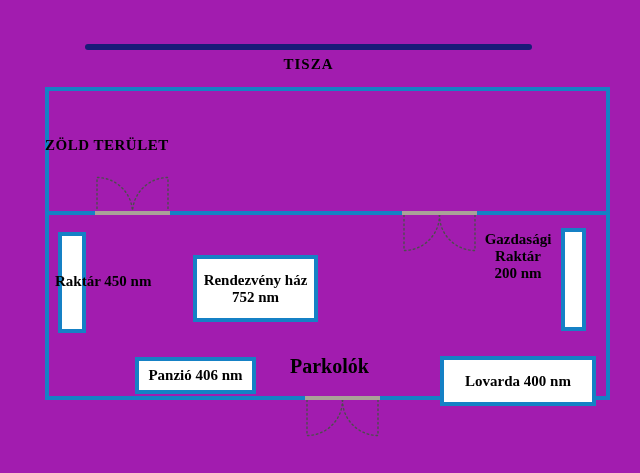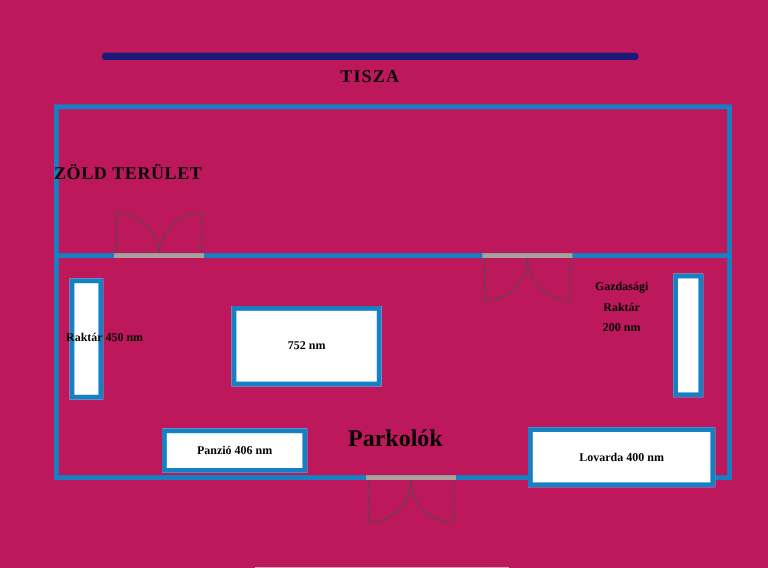--- a/index.html
+++ b/index.html
@@ -3,21 +3,21 @@
 <meta charset="utf-8">
 <style>
   * { box-sizing: border-box; }
   html, body { margin: 0; padding: 0; background: #ffffff; }
   body { font-family: "Liberation Serif", "DejaVu Serif", serif; color: #000; }
 
   .canvas {
     position: relative;
     width: 640px;
     height: 473px;
-    background: #be185d;
+    background: #a21caf;
     overflow: hidden;
   }
 
   
   .river {
     position: absolute;
     left: 85px; top: 44px;
     width: 447px; height: 6px;
     background: var(--river-navy, #1a1a78);
     border-radius: 3px;
@@ -67,21 +67,21 @@
     display: flex; flex-direction: column;
     align-items: center; justify-content: center;
   }
   .raktar     { left: 58px;  top: 232px; width: 28px;  height: 101px; }
   .rendezveny { left: 193px; top: 255px; width: 125px; height: 67px; }
   .gazdasagi  { left: 561px; top: 228px; width: 25px;  height: 103px; }
   .panzio     { left: 100px; top: 357px; width: 121px; height: 37px; margin-left: 35px; }
   .lovarda    { left: 440px; top: 356px; width: 156px; height: 50px; }
 
   .bldg-label {
-    font-weight: bold; font-size: 10px;
+    font-weight: bold; font-size: 15px;
     white-space: nowrap; line-height: 17px;
   }
   .raktar-label {
     position: absolute; left: 55px; top: 273px;
     z-index: 2;
   }
   .gazdasagi-label {
     position: absolute; left: 478px; top: 231px; width: 80px;
     text-align: center; line-height: 16px; z-index: 2;
   }
@@ -112,20 +112,21 @@
 
   <div class="outer"></div>
   <div class="divider"></div>
 
   <div class="zone-label green-label">ZÖLD TERÜLET</div>
 
   <div class="rect raktar"></div>
   <div class="bldg-label raktar-label">Raktár 450 nm</div>
 
   <div class="rect rendezveny flexc">
+    <div class="bldg-label">Rendezvény ház</div>
     <div class="bldg-label">752 nm</div>
   </div>
 
   <div class="rect gazdasagi"></div>
   <div class="gazdasagi-label">
     <div class="bldg-label">Gazdasági</div>
     <div class="bldg-label">Raktár</div>
     <div class="bldg-label">200 nm</div>
   </div>
 

